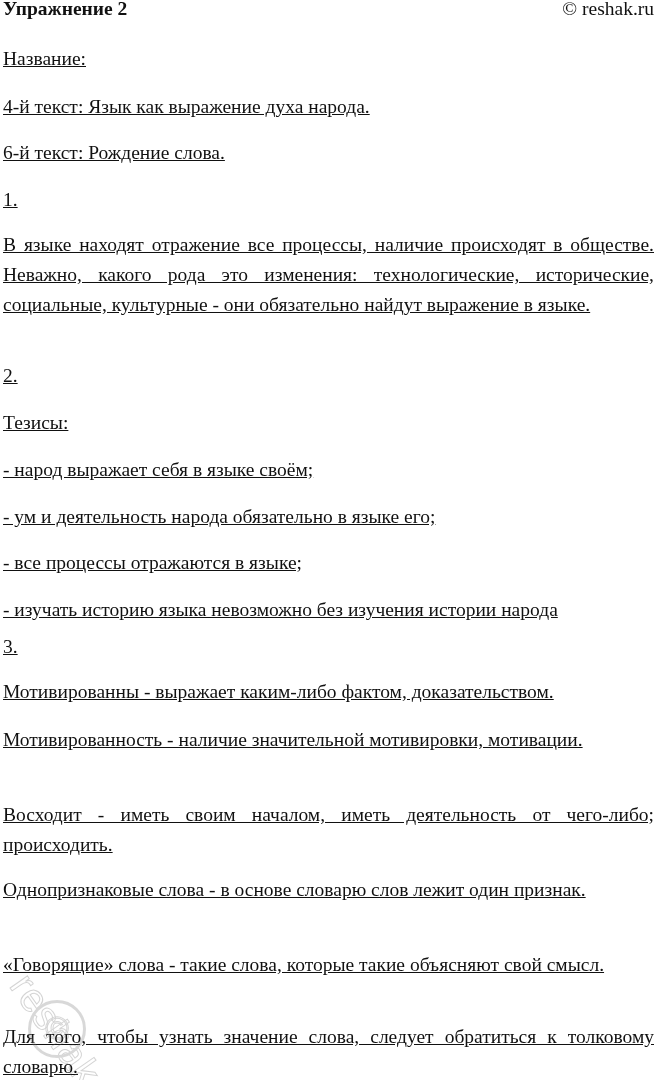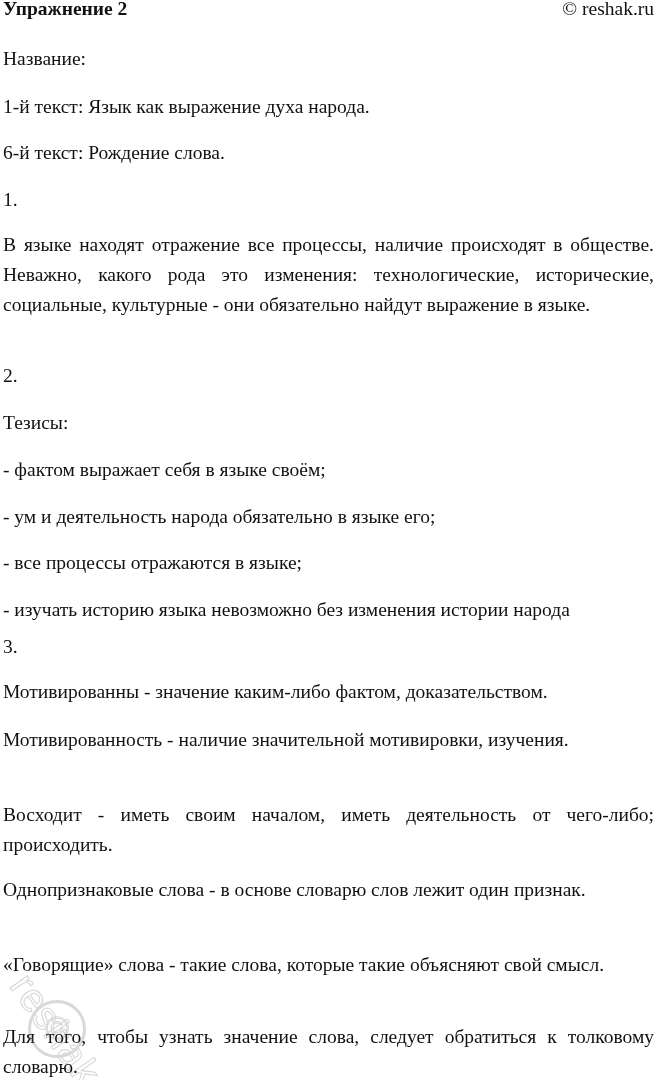--- a/index.html
+++ b/index.html
@@ -3,21 +3,21 @@
 <meta charset="utf-8">
 <style>
   html, body { margin: 0; padding: 0; background: #ffffff; }
   body {
     width: 657px; height: 1080px; overflow: hidden; position: relative;
     font-family: "Liberation Serif", serif; color: #111; font-size: 19.5px;
   }
   .header { position: absolute; top: 0; left: 0; right: 0; height: 30px; text-align: right; }
   .title { position: absolute; left: 3px; top: -2px; font-weight: bold; font-size: 19.5px; }
   .copyright { position: absolute; right: 3px; top: -2px; font-size: 19.5px; }
-  .block { position: absolute; left: 3px; right: 3px; line-height: 30px; }
+  .block { position: absolute; left: 3px; right: 3px; line-height: 30px; text-decoration: underline; }
   .just { text-align: justify; }
   .watermark {
     position: absolute; left: 18px; top: 930px; width: 130px; height: 130px;
     pointer-events: none; opacity: 0.28; color: #777;
   }
   .wm-text {
     position: absolute; left: 20px; top: 35px; font-family: "Liberation Sans", sans-serif;
     font-size: 40px; transform: rotate(55deg); transform-origin: left top;
     letter-spacing: 1px; -webkit-text-stroke: 1px #666; color: transparent;
   }
@@ -30,33 +30,33 @@
 </style>
 </head>
 <body>
 
 <div class="header">
   <div class="title">Упражнение 2</div>
   <div class="copyright">© reshak.ru</div>
 </div>
 
 <div class="block" style="top:44px">Название:</div>
-<div class="block" style="top:92px">1-й текст: Язык как выражение духа народа.</div>
+<div class="block" style="top:92px">4-й текст: Язык как выражение духа народа.</div>
 <div class="block" style="top:138px">6-й текст: Рождение слова.</div>
 <div class="block" style="top:185px">1.</div>
 <div class="block just" style="top:230px">В языке находят отражение все процессы, наличие происходят в обществе. Неважно, какого рода это изменения: технологические, исторические, социальные, культурные - они обязательно найдут выражение в языке.</div>
 <div class="block" style="top:361px">2.</div>
 <div class="block" style="top:408px">Тезисы:</div>
-<div class="block" style="top:455px">- фактом выражает себя в языке своём;</div>
+<div class="block" style="top:455px">- народ выражает себя в языке своём;</div>
 <div class="block" style="top:502px">- ум и деятельность народа обязательно в языке его;</div>
 <div class="block" style="top:548px">- все процессы отражаются в языке;</div>
-<div class="block" style="top:595px">- изучать историю языка невозможно без изменения истории народа</div>
+<div class="block" style="top:595px">- изучать историю языка невозможно без изучения истории народа</div>
 <div class="block" style="top:632px">3.</div>
-<div class="block" style="top:677px">Мотивированны - значение каким-либо фактом, доказательством.</div>
-<div class="block just" style="top:725px">Мотивированность - наличие значительной мотивировки, изучения.</div>
+<div class="block" style="top:677px">Мотивированны - выражает каким-либо фактом, доказательством.</div>
+<div class="block just" style="top:725px">Мотивированность - наличие значительной мотивировки, мотивации.</div>
 <div class="block just" style="top:800px">Восходит - иметь своим началом, иметь деятельность от чего-либо; происходить.</div>
 <div class="block just" style="top:875px">Однопризнаковые слова - в основе словарю слов лежит один признак.</div>
 <div class="block just" style="top:950px">«Говорящие» слова - такие слова, которые такие объясняют свой смысл.</div>
 <div class="block just" style="top:1022px">Для того, чтобы узнать значение слова, следует обратиться к толковому словарю.</div>
 
 <div class="watermark">
   <div class="wm-text">reshak.ru</div>
   <div class="wm-circle">©</div>
 </div>
 

